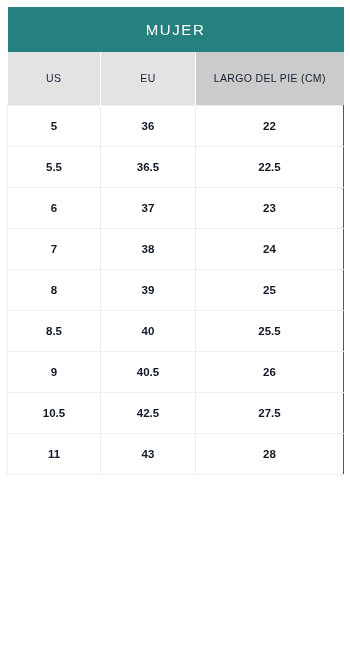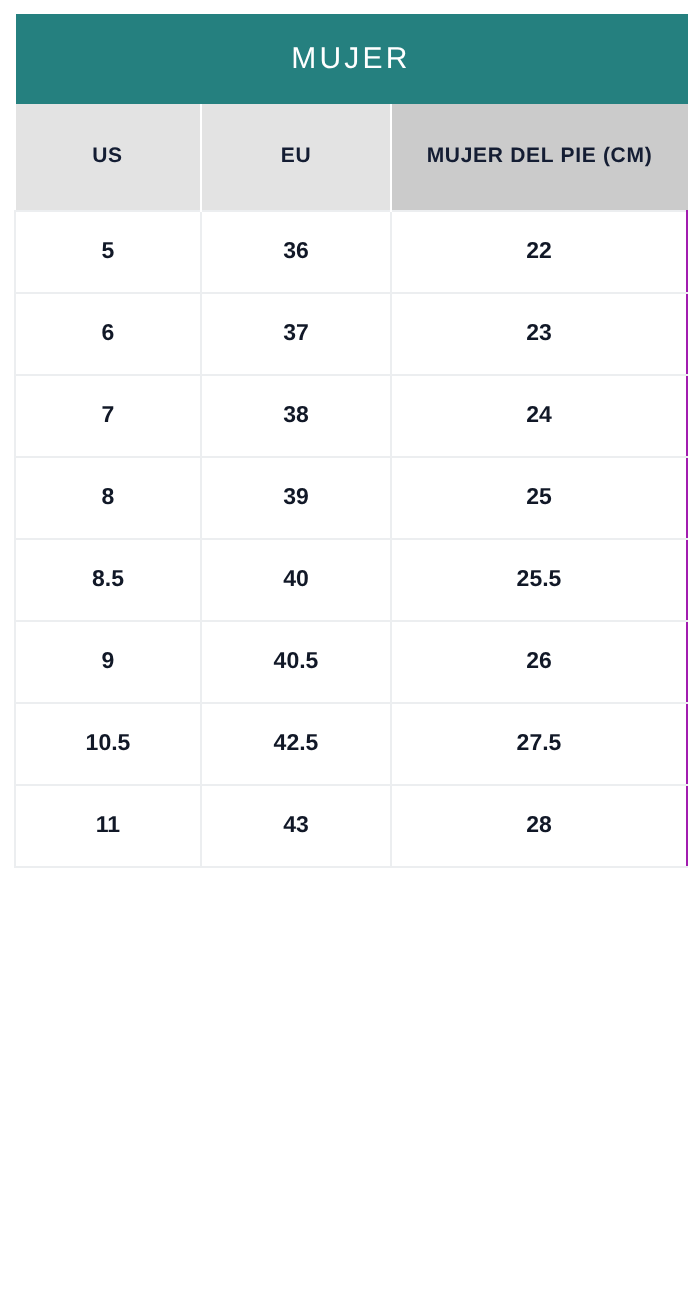--- a/index.html
+++ b/index.html
@@ -52,21 +52,21 @@
   }
 
   
   .col-head th {
     height: 53px;
     padding: 0 4px;
     margin: 0;
     text-align: center;
     vertical-align: middle;
     font-size: 10.5px;
-    font-weight: 700;
+    font-weight: 400;
     letter-spacing: 0.35px;
     color: #141d33;
     border-right: 1px solid #ffffff;
     box-sizing: border-box;
   }
   .col-head th.c-us,
   .col-head th.c-eu {
     background: #E3E3E3;
   }
   .col-head th.c-cm {
@@ -131,29 +131,34 @@
 
     <thead>
       <tr class="title-row">
         <td colspan="3">
           <span class="title-text">MUJER</span>
         </td>
       </tr>
       <tr class="col-head">
         <th class="c-us">US</th>
         <th class="c-eu">EU</th>
-        <th class="c-cm">MUJER DEL PIE (CM)</th>
+        <th class="c-cm">LARGO DEL PIE (CM)</th>
       </tr>
     </thead>
 
     <tbody class="body-rows">
       <tr class="data-row first-data">
         <td class="cell">5</td>
         <td class="cell">36</td>
         <td class="cell last-col">22</td>
+      </tr>
+      <tr class="data-row">
+        <td class="cell">5.5</td>
+        <td class="cell">36.5</td>
+        <td class="cell last-col">22.5</td>
       </tr>
       <tr class="data-row">
         <td class="cell">6</td>
         <td class="cell">37</td>
         <td class="cell last-col">23</td>
       </tr>
       <tr class="data-row">
         <td class="cell">7</td>
         <td class="cell">38</td>
         <td class="cell last-col">24</td>

